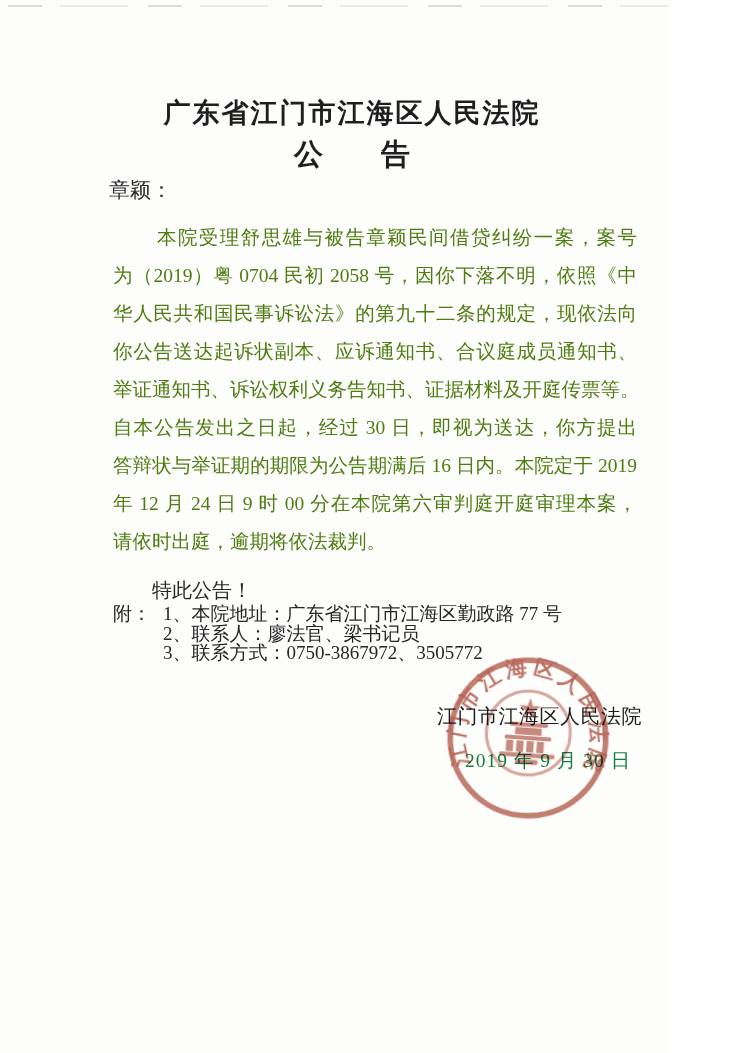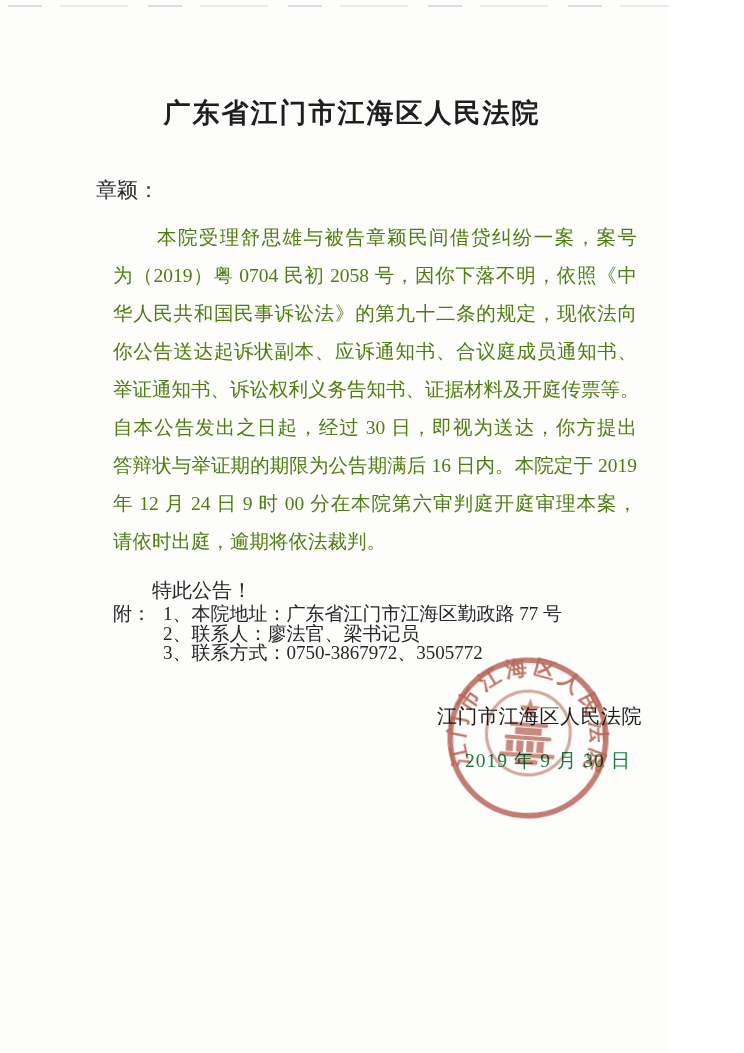--- a/index.html
+++ b/index.html
@@ -41,21 +41,21 @@
   }
   .notice-title {
     margin-top: 10px;
     font-size: 29px;
     font-weight: 700;
     line-height: 30px;
     white-space: pre;
   }
   .addressee {
     position: absolute;
-    top: 176px; left: 96px;
+    top: 176px; left: 109px;
     font-size: 21px;
     color: #2a2a2a;
   }
   .body-text {
     position: absolute;
     top: 219px; left: 113px;
     width: 524px;
     font-size: 19.5px;
     color: #4d7c0f;
   }
@@ -121,20 +121,21 @@
 </style>
 </head>
 <body>
 
 <div class="page">
 
   <div class="scan-line"></div>
 
   <div class="title-block">
     <div class="court-name">广东省江门市江海区人民法院</div>
+    <div class="notice-title">公　　告</div>
   </div>
 
   <div class="addressee">章颖：</div>
 
   <div class="body-text">
     <div class="body-line indent">本院受理舒思雄与被告章颖民间借贷纠纷一案，案号</div>
     <div class="body-line">为（2019）粤 0704 民初 2058 号，因你下落不明，依照《中</div>
     <div class="body-line">华人民共和国民事诉讼法》的第九十二条的规定，现依法向</div>
     <div class="body-line">你公告送达起诉状副本、应诉通知书、合议庭成员通知书、</div>
     <div class="body-line">举证通知书、诉讼权利义务告知书、证据材料及开庭传票等。</div>

